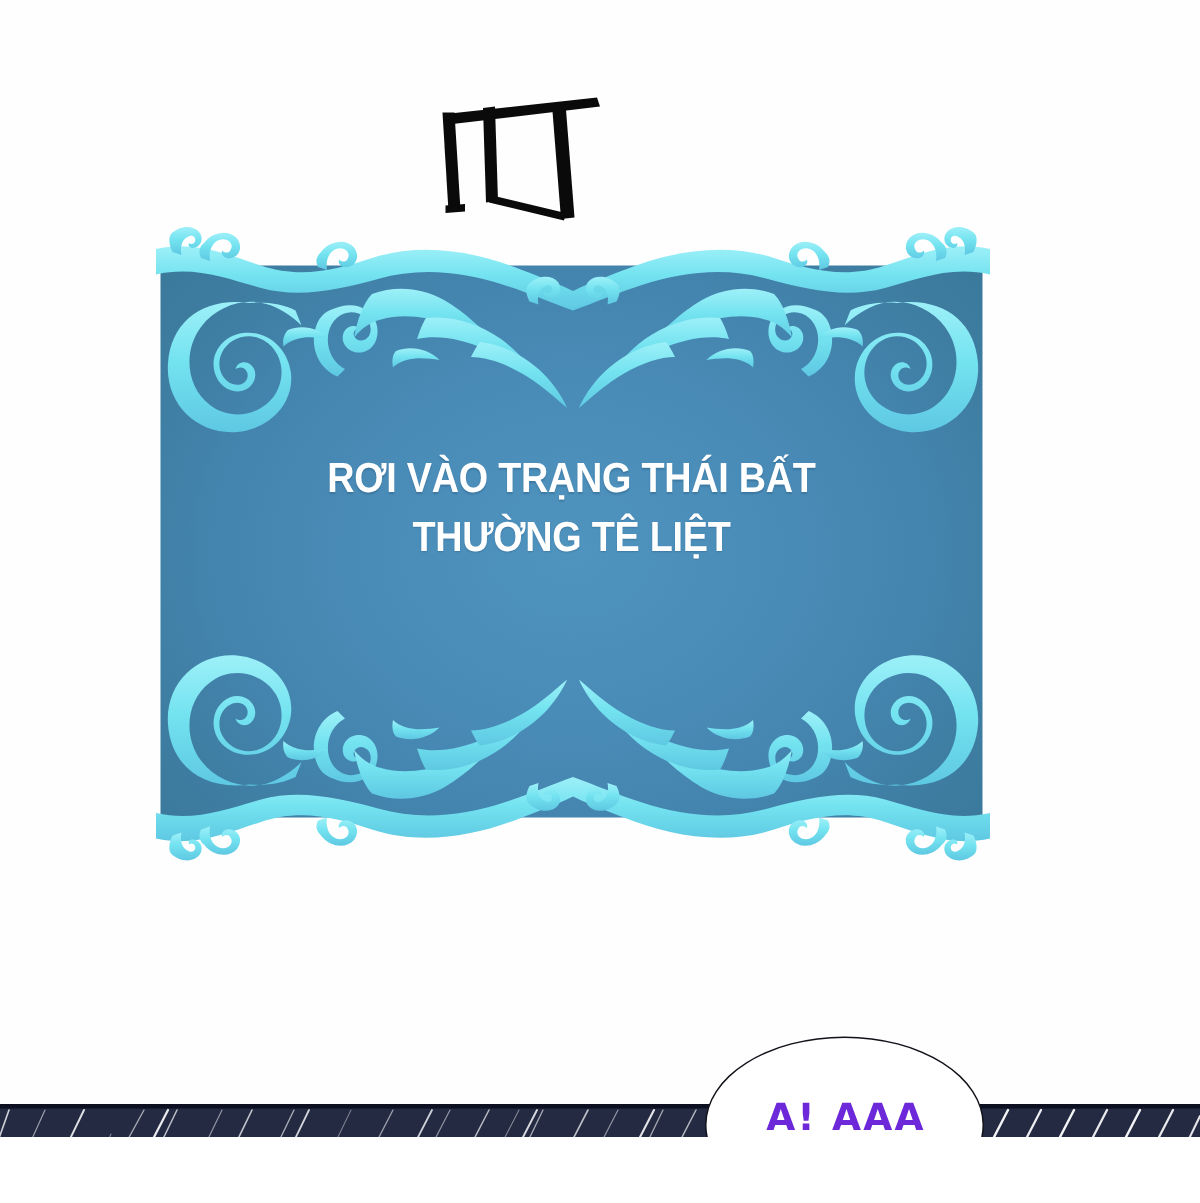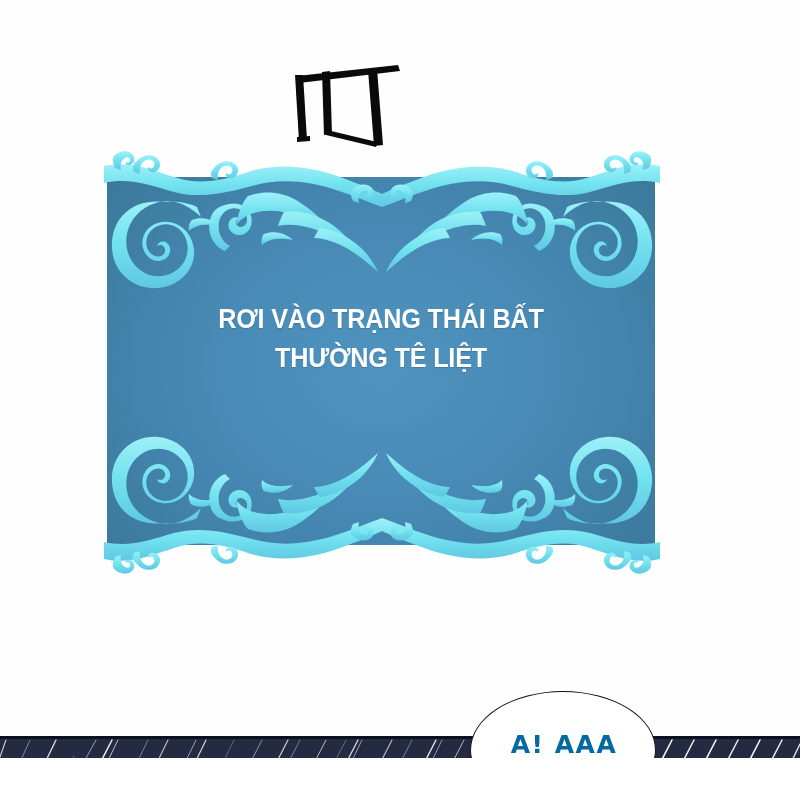--- a/index.html
+++ b/index.html
@@ -119,21 +119,21 @@
     border: 1.6px solid #12121a;
     box-sizing: border-box;
     z-index: 6;
   }
   .bubble-text {
     position: absolute;
     left: 0;
     top: 38px;
     width: 186px;
     text-align: center;
-    color: #0369a1;
+    color: #6d28d9;
     font-family: "DejaVu Sans", sans-serif;
     font-weight: bold;
     font-size: 25px;
     letter-spacing: 1.5px;
   }
 </style>
 </head>
 <body>
 
 <div id="page-root">

